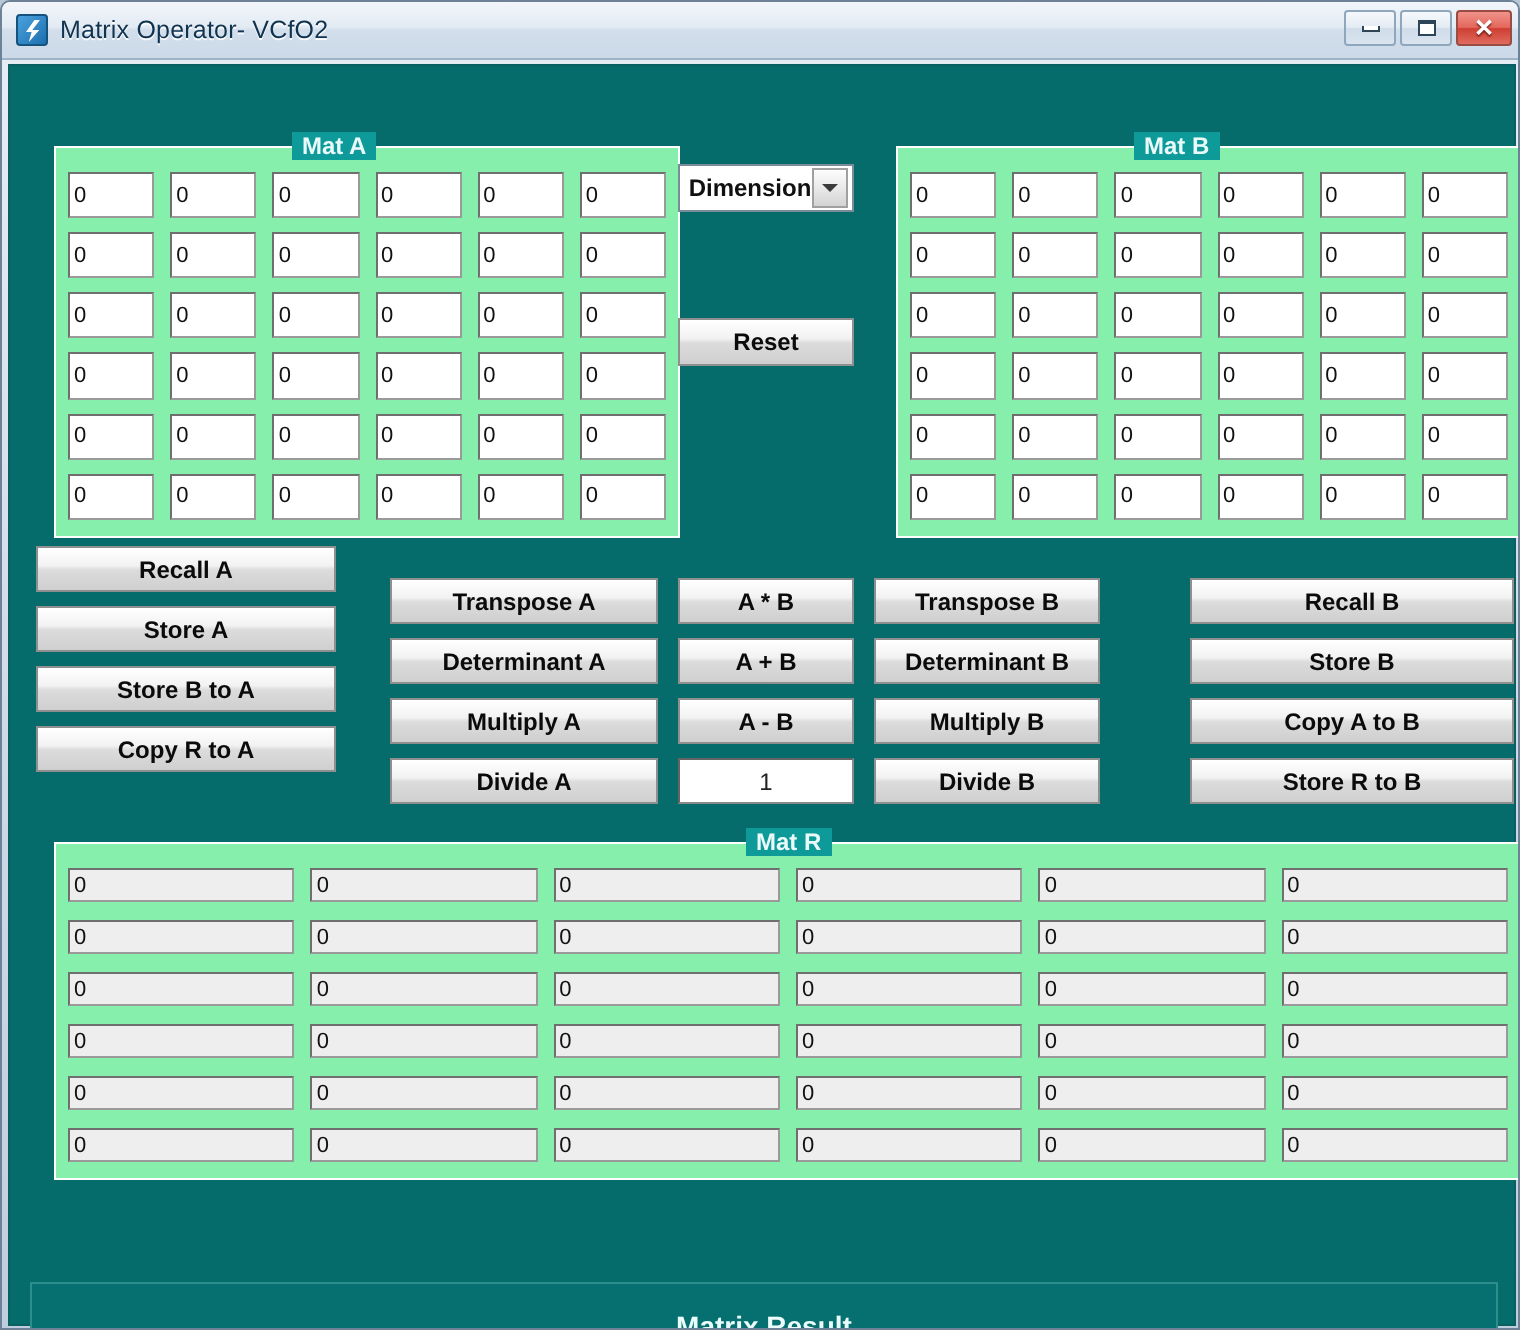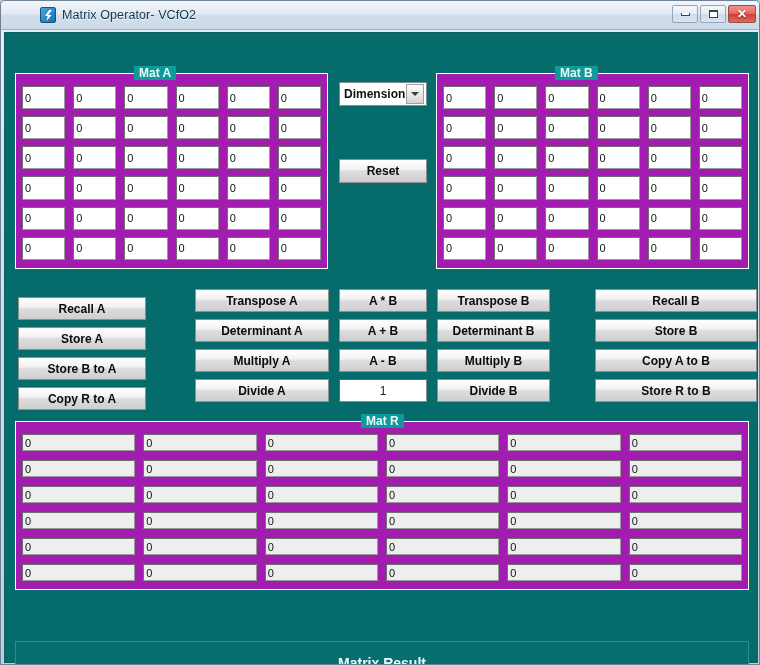--- a/index.html
+++ b/index.html
@@ -21,21 +21,21 @@
     overflow: hidden;
   }
 
   
   .titlebar {
     position: absolute; left: 0; top: 0;
     width: 760px; height: 29px;
     background: linear-gradient(180deg,#f2f6fa 0%, #e2eaf3 45%, #d2deeb 50%, #ccd9e8 100%);
     border-bottom: 1px solid #9fb3c6;
     border-radius: 4px 4px 0 0;
-    display: flex; align-items: center; padding-left: 32px;
+    display: flex; align-items: center;
   }
   .app-icon {
     width: 16px; height: 16px; margin-left: 7px; margin-right: 6px;
     background: linear-gradient(135deg,#4aa3dd 0%, #1d6fae 100%);
     border: 1px solid #15537f;
     border-radius: 2px;
     position: relative; flex: none;
   }
   .app-icon:after {
     content: "";
@@ -76,22 +76,23 @@
   .client {
     position: absolute; left: 3px; top: 31px;
     width: 754px; height: 631px;
     background: #056b6b;
     border: 1px solid #0a5f60;
   }
 
   
   .group {
     position: absolute;
-    background: #a21caf;
+    background: #86efac;
     border: 1px solid #ffffff;
+    margin-left: 12px;
   }
   .group-title {
     position: absolute; top: -8px;
     background: #0f9a9a;
     color: #eafafa;
     font-size: 12px; font-weight: bold;
     padding: 0 5px;
     white-space: nowrap;
   }
   #group-mat-a { left: 10px; top: 40px; width: 313px; height: 196px; }
@@ -114,21 +115,21 @@
     overflow: hidden;
   }
   .cell.readonly { background: #eeeeee; }
 
   
   .combo {
     position: absolute; left: 334px; top: 49px;
     width: 88px; height: 24px;
     background: #ffffff;
     border: 1px solid #7b8c99;
-    display: flex; align-items: center;
+    display: flex; align-items: center; text-align: center;
   }
   .combo-value {
     flex: 1; font-size: 12px; font-weight: bold; color: #101010;
     padding-left: 4px; white-space: nowrap;
   }
   .combo-arrow {
     width: 18px; height: 20px; margin-right: 2px;
     background: linear-gradient(180deg,#fdfdfd 0%, #e9e9e9 50%, #d3d3d3 100%);
     border: 1px solid #a0a0a0;
     display: flex; align-items: center; justify-content: center;
@@ -146,21 +147,21 @@
     font-family: "Liberation Sans", sans-serif;
     font-size: 12px; font-weight: bold;
     display: flex; align-items: center; justify-content: center;
     white-space: nowrap;
     box-shadow: inset 0 1px 0 rgba(255,255,255,.9);
   }
   #reset-button { position: absolute; left: 334px; top: 126px; width: 88px; height: 24px; text-align: right; }
 
   
   .opcol { position: absolute; display: flex; flex-direction: column; gap: 7px; }
-  #col-a    { left: 13px;  top: 264px; width: 128px; }
+  #col-a    { left: 13px;  top: 240px; width: 150px; }
   #col-a2   { left: 190px; top: 256px; width: 134px; }
   #col-mid  { left: 334px; top: 256px; width: 88px;  }
   #col-b2   { left: 432px; top: 256px; width: 113px; }
   #col-b    { left: 590px; top: 256px; width: 162px; }
   .opcol .btn { height: 23px; }
 
   .scalar-input {
     height: 23px;
     background: #ffffff;
     border: 1px solid #8a8a8a;

